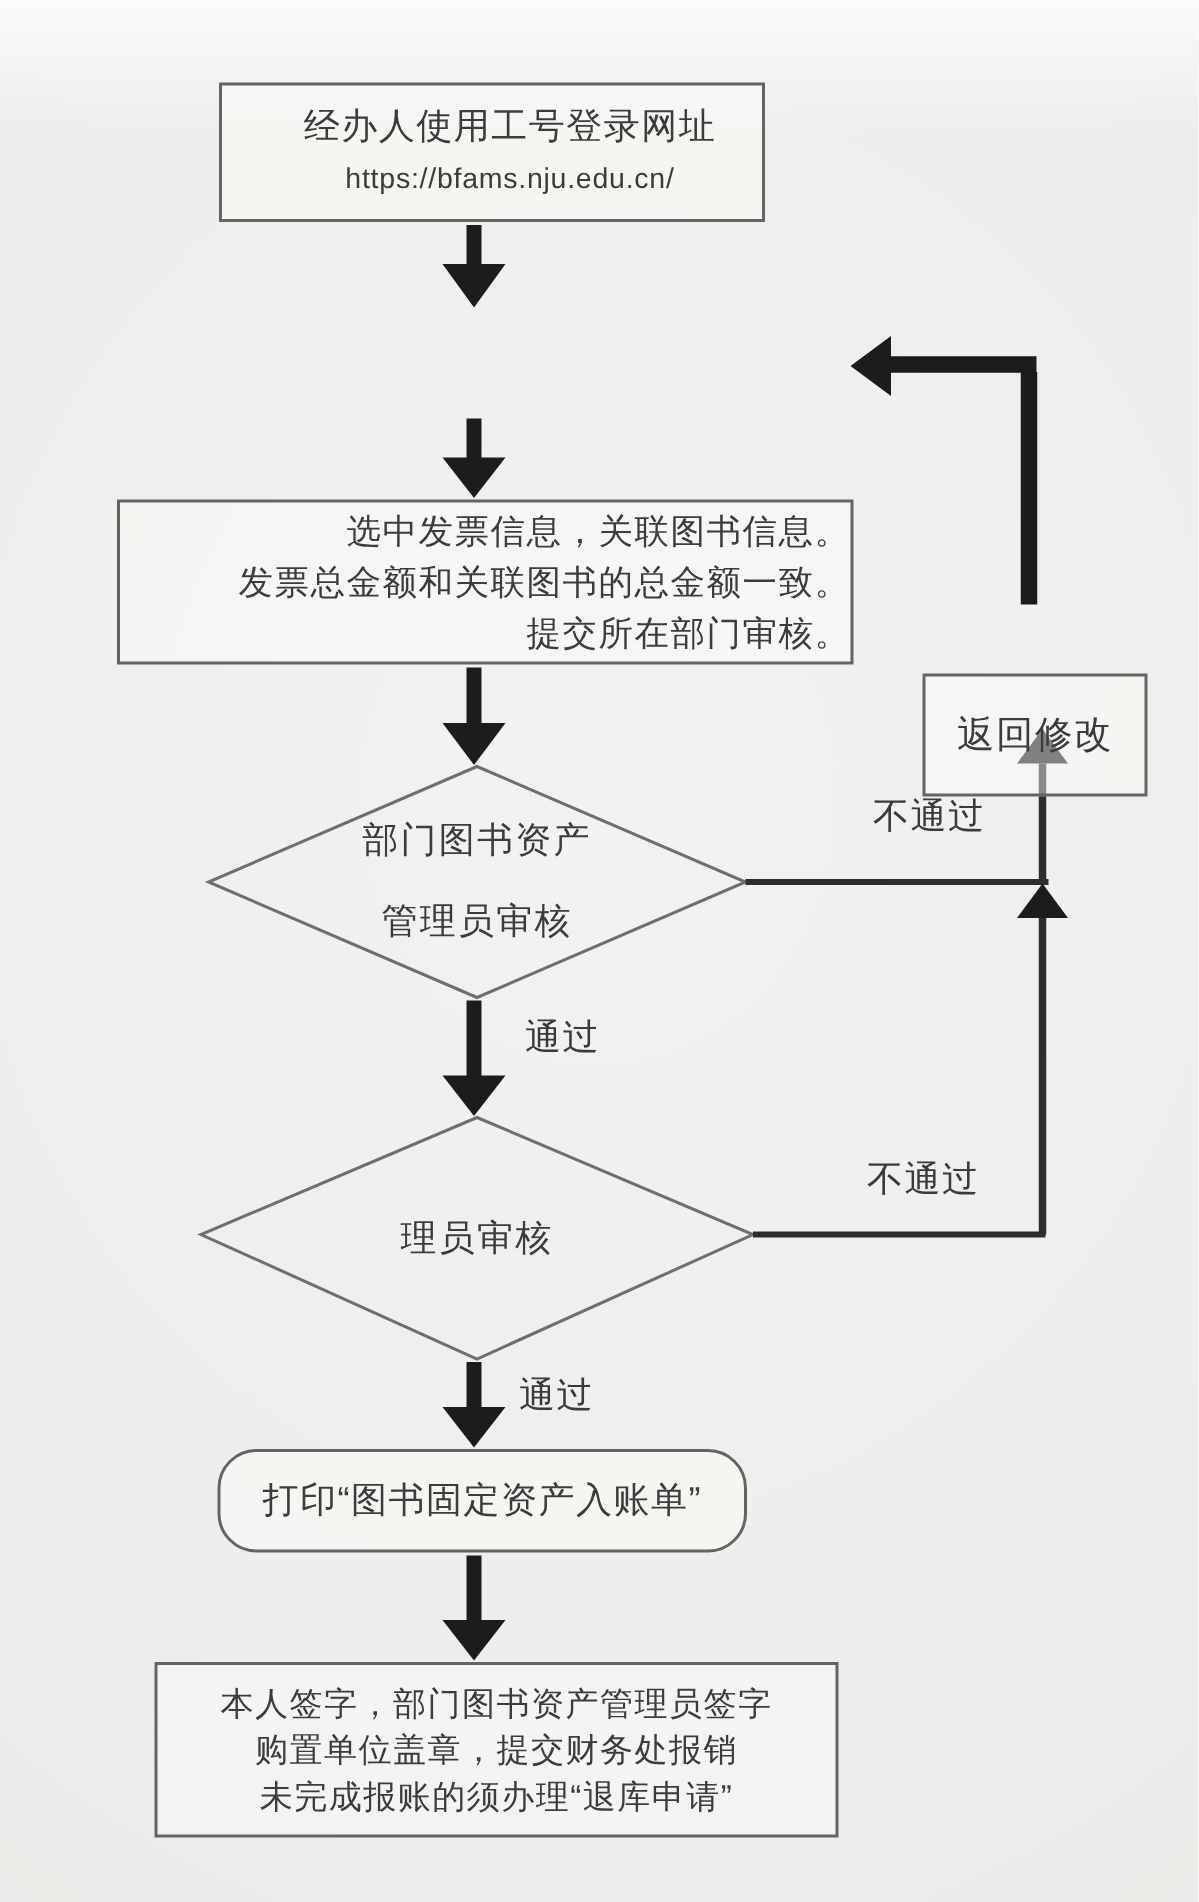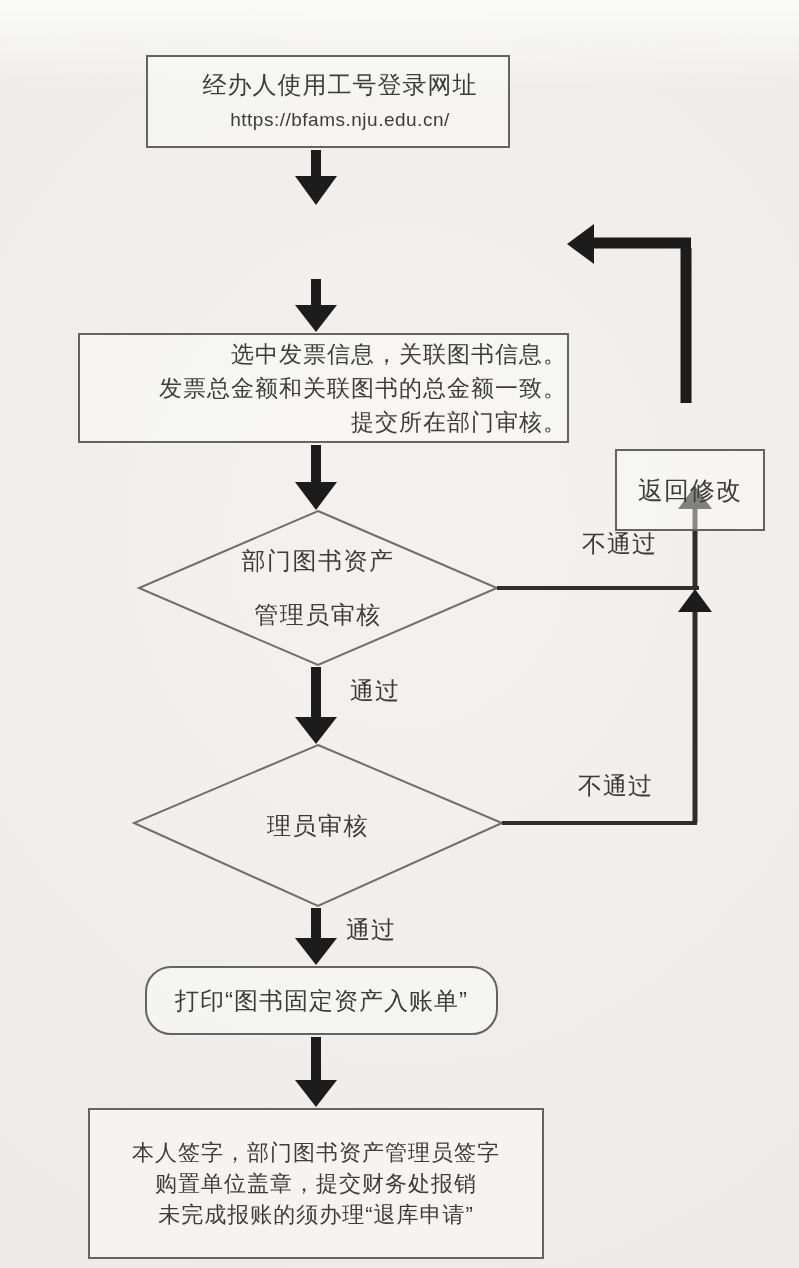--- a/index.html
+++ b/index.html
@@ -24,21 +24,21 @@
     justify-content:center; align-items:center;
     text-align:center;
     font-size:24px;
     line-height:35px;
     letter-spacing:1px;
   }
   .node-login   { left:146px; top:55px;   width:364px; height:93px;padding-left:24px; }
   .node-invoice { left:80px;  top:208px;  width:486px; height:69px; }
   .node-link    { left:78px;  top:333px;  width:491px; height:110px; font-size:23px; line-height:34px;align-items:flex-end; }
   .node-print   { left:145px; top:966px;  width:353px; height:69px;border-radius:26px; }
-  .node-sign    { left:88px;  top:1108px; width:456px; height:151px; font-size:22px; line-height:31px;text-align:center; }
+  .node-sign    { left:103px;  top:1108px; width:456px; height:117px; font-size:22px; line-height:31px;text-align:center; }
   .node-return  { left:615px; top:403px;  width:150px; height:82px; font-size:25px;margin-top:46px; }
   .url-line { font-size:19px; letter-spacing:0.5px; }
 
   .diamond-text {
     position:absolute;
     display:flex; flex-direction:column;
     justify-content:center; align-items:center;
     text-align:center;
     font-size:24px; line-height:36px; letter-spacing:1.5px;
   }

